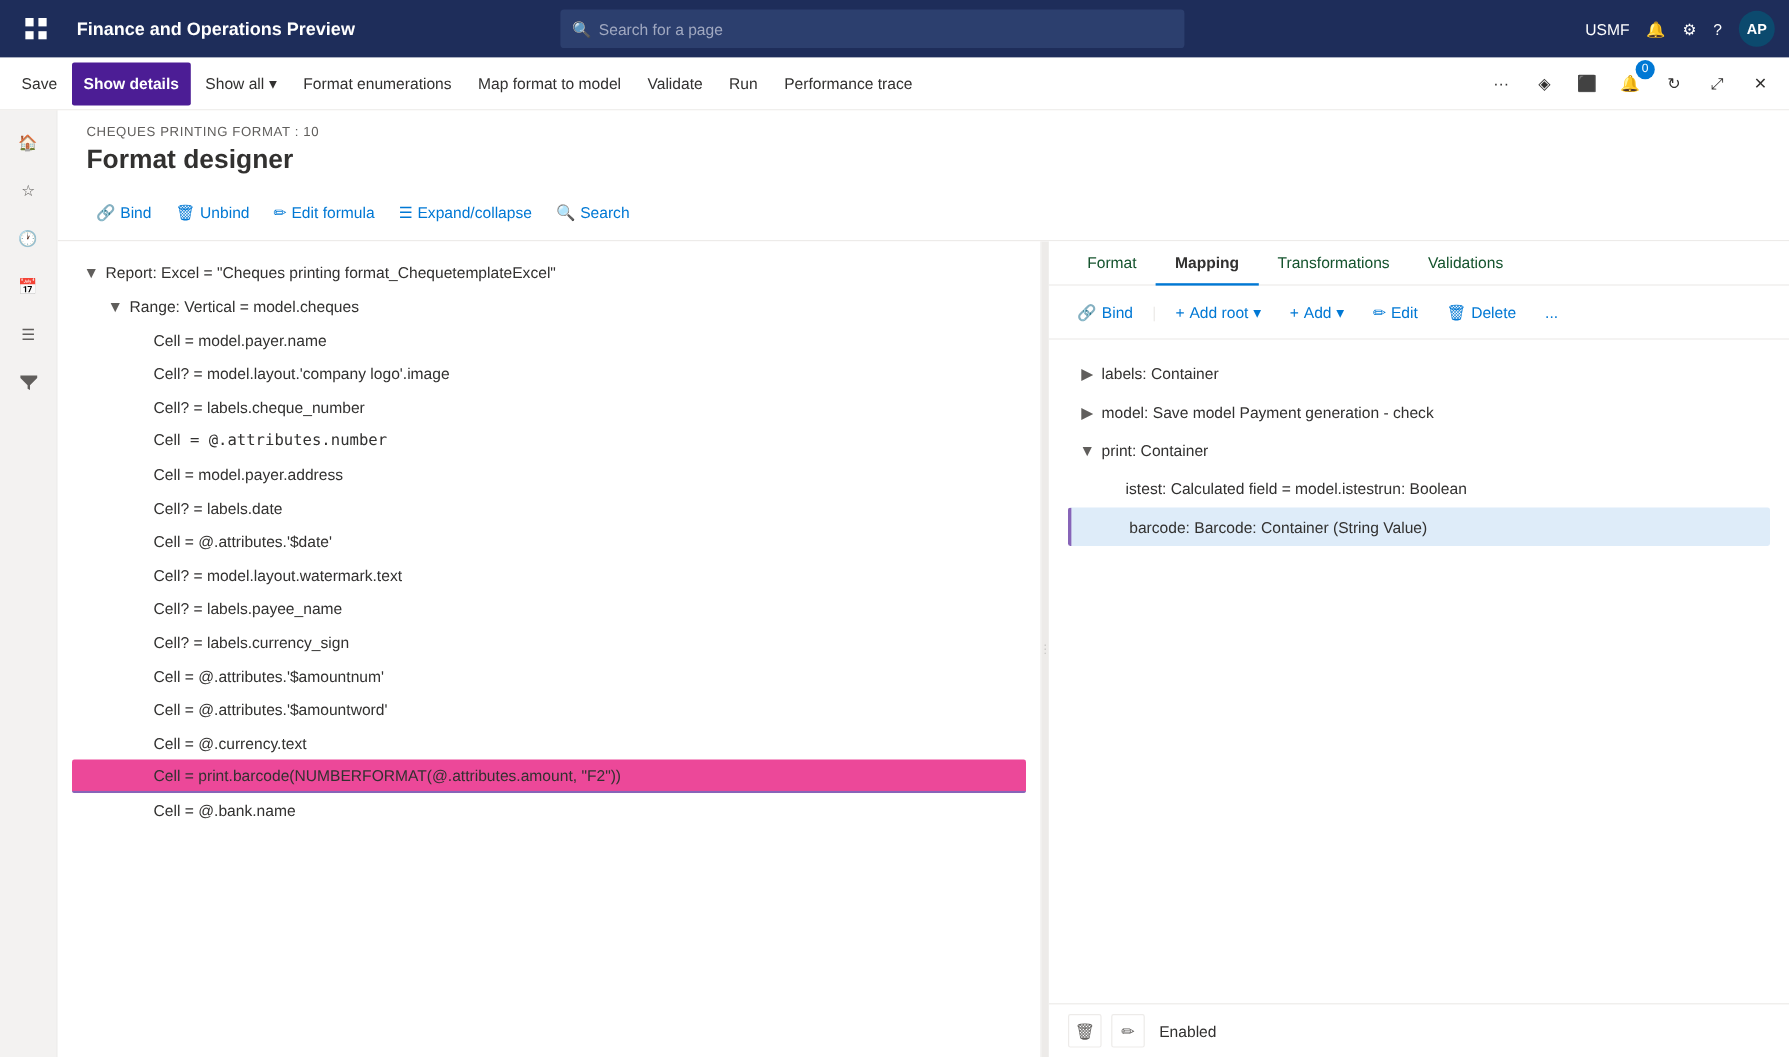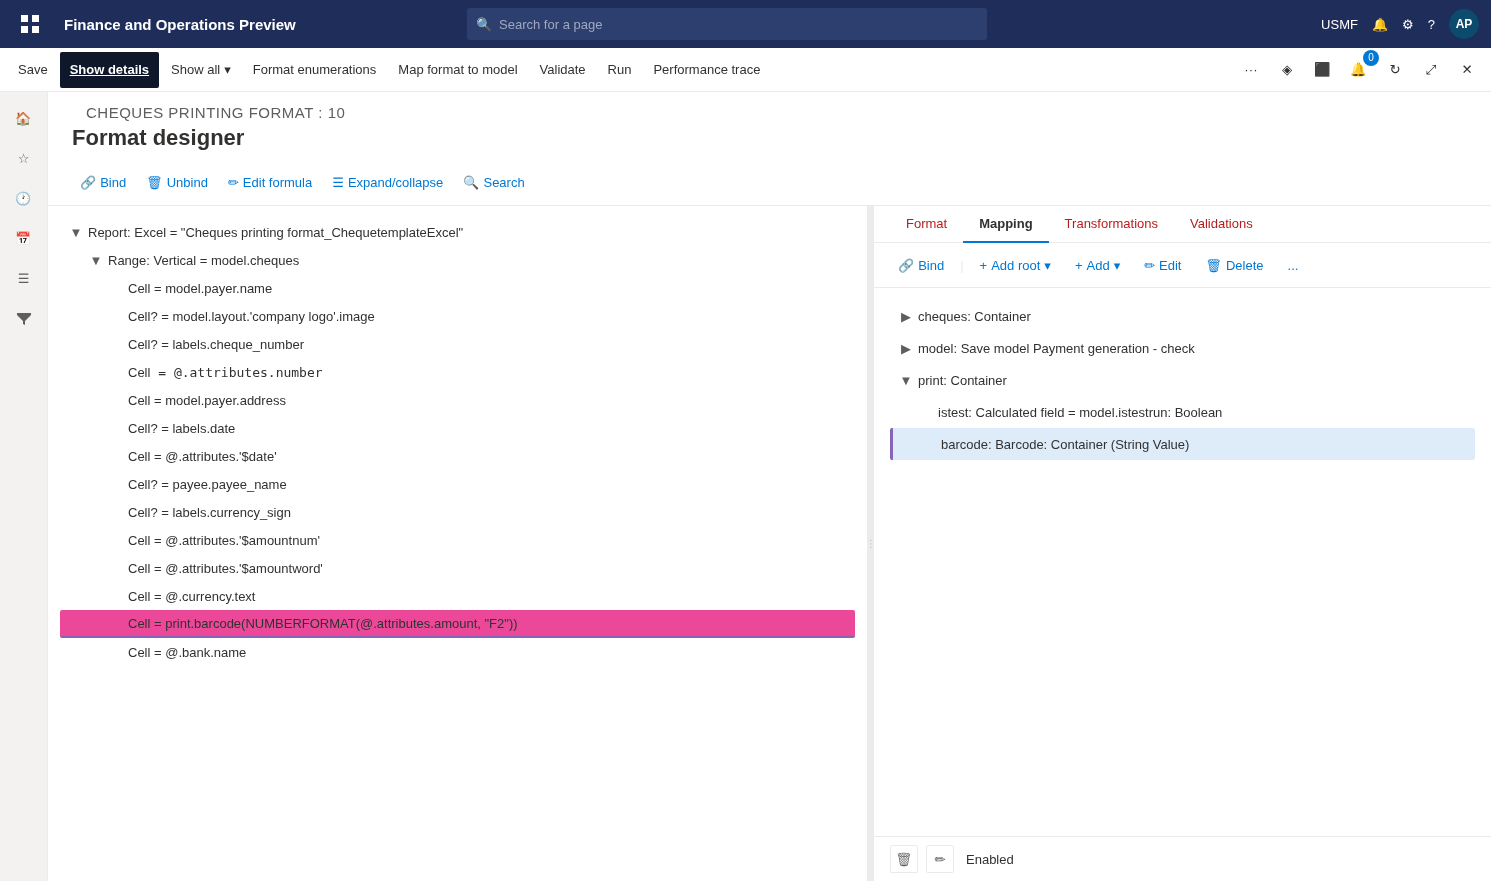--- a/index.html
+++ b/index.html
@@ -50,21 +50,21 @@
       background: transparent;
       cursor: pointer;
       font-size: 13px;
       color: #323130;
       display: flex;
       align-items: center;
       gap: 4px;
       border-radius: 2px;
       white-space: nowrap;
     }
-    .cmd-btn.primary { background: #0f172a; color: white; font-weight: 600; text-decoration: underline; }
+    .cmd-btn.primary { background: #4c1d95; color: white; font-weight: 600; }
     .cmd-right { margin-left: auto; display: flex; align-items: center; gap: 4px; }
     .cmd-icon-btn { width: 32px; height: 32px; border: none; background: transparent; cursor: pointer; display: flex; align-items: center; justify-content: center; border-radius: 2px; color: #323130; }
 
     
     .main-layout {
       display: flex;
       height: calc(881px - 48px - 44px);
     }
 
     
@@ -84,22 +84,22 @@
     .content-area {
       flex: 1;
       display: flex;
       flex-direction: column;
       background: white;
       overflow: hidden;
     }
 
     
     .breadcrumb {
-      padding: 12px 38px 4px;
-      font-size: 15px;
+      padding: 12px 24px 4px;
+      font-size: 11px;
       color: #605e5c;
       text-transform: uppercase;
       letter-spacing: 0.5px;
     }
 
     
     .page-title {
       padding: 0 24px 12px;
       font-size: 22px;
       font-weight: 600;
@@ -180,21 +180,21 @@
     .tabs {
       display: flex;
       border-bottom: 1px solid #edebe9;
       padding: 0 16px;
       background: white;
     }
     .tab {
       padding: 10px 16px;
       cursor: pointer;
       font-size: 13px;
-      color: #b91c1c;
+      color: #14532d;
       border-bottom: 2px solid transparent;
       margin-bottom: -1px;
     }
     .tab.active { color: #323130; border-bottom: 2px solid #0078d4; font-weight: 600; }
 
     
     .right-content {
       flex: 1;
       overflow-y: auto;
       padding: 12px 16px;
@@ -403,21 +403,25 @@
             <div class="tree-item" style="padding-left: 48px;">
       <span class="tree-toggle"></span>
       <span class="tree-label" style="margin-left:4px;">Cell<lbl_date>? = labels.date</lbl_date></span>
     </div>
             <div class="tree-item" style="padding-left: 48px;">
       <span class="tree-toggle"></span>
       <span class="tree-label" style="margin-left:4px;">Cell<date> = @.attributes.'$date'</date></span>
     </div>
             <div class="tree-item" style="padding-left: 48px;">
       <span class="tree-toggle"></span>
-      <span class="tree-label" style="margin-left:4px;">Cell<lbl_payee>? = payee.payee_name</lbl_payee></span>
+      <span class="tree-label" style="margin-left:4px;">Cell<watermark>? = model.layout.watermark.text</watermark></span>
+    </div>
+            <div class="tree-item" style="padding-left: 48px;">
+      <span class="tree-toggle"></span>
+      <span class="tree-label" style="margin-left:4px;">Cell<lbl_payee>? = labels.payee_name</lbl_payee></span>
     </div>
             <div class="tree-item" style="padding-left: 48px;">
       <span class="tree-toggle"></span>
       <span class="tree-label" style="margin-left:4px;">Cell<lbl_currencysign>? = labels.currency_sign</lbl_currencysign></span>
     </div>
             <div class="tree-item" style="padding-left: 48px;">
       <span class="tree-toggle"></span>
       <span class="tree-label" style="margin-left:4px;">Cell<amountnumeric> = @.attributes.'$amountnum'</amountnumeric></span>
     </div>
             <div class="tree-item" style="padding-left: 48px;">
@@ -477,21 +481,21 @@
             <span>Delete</span>
           </button>
           <button class="right-tool-btn">
             <span>...</span>
           </button>
         </div>
 
         <div class="right-content" id="mapping-tree-container">
             <div class="mapping-item" style="padding-left: 8px;">
       <span class="mapping-toggle">▶</span>
-      <span style="margin-left:4px;">cheques: Container</span>
+      <span style="margin-left:4px;">labels: Container</span>
     </div>
             <div class="mapping-item" style="padding-left: 8px;">
       <span class="mapping-toggle">▶</span>
       <span style="margin-left:4px;">model: Save model Payment generation - check</span>
     </div>
             <div class="mapping-item" style="padding-left: 8px;">
       <span class="mapping-toggle">▼</span>
       <span style="margin-left:4px;">print: Container</span>
     </div>
             <div class="mapping-item" style="padding-left: 28px;">

